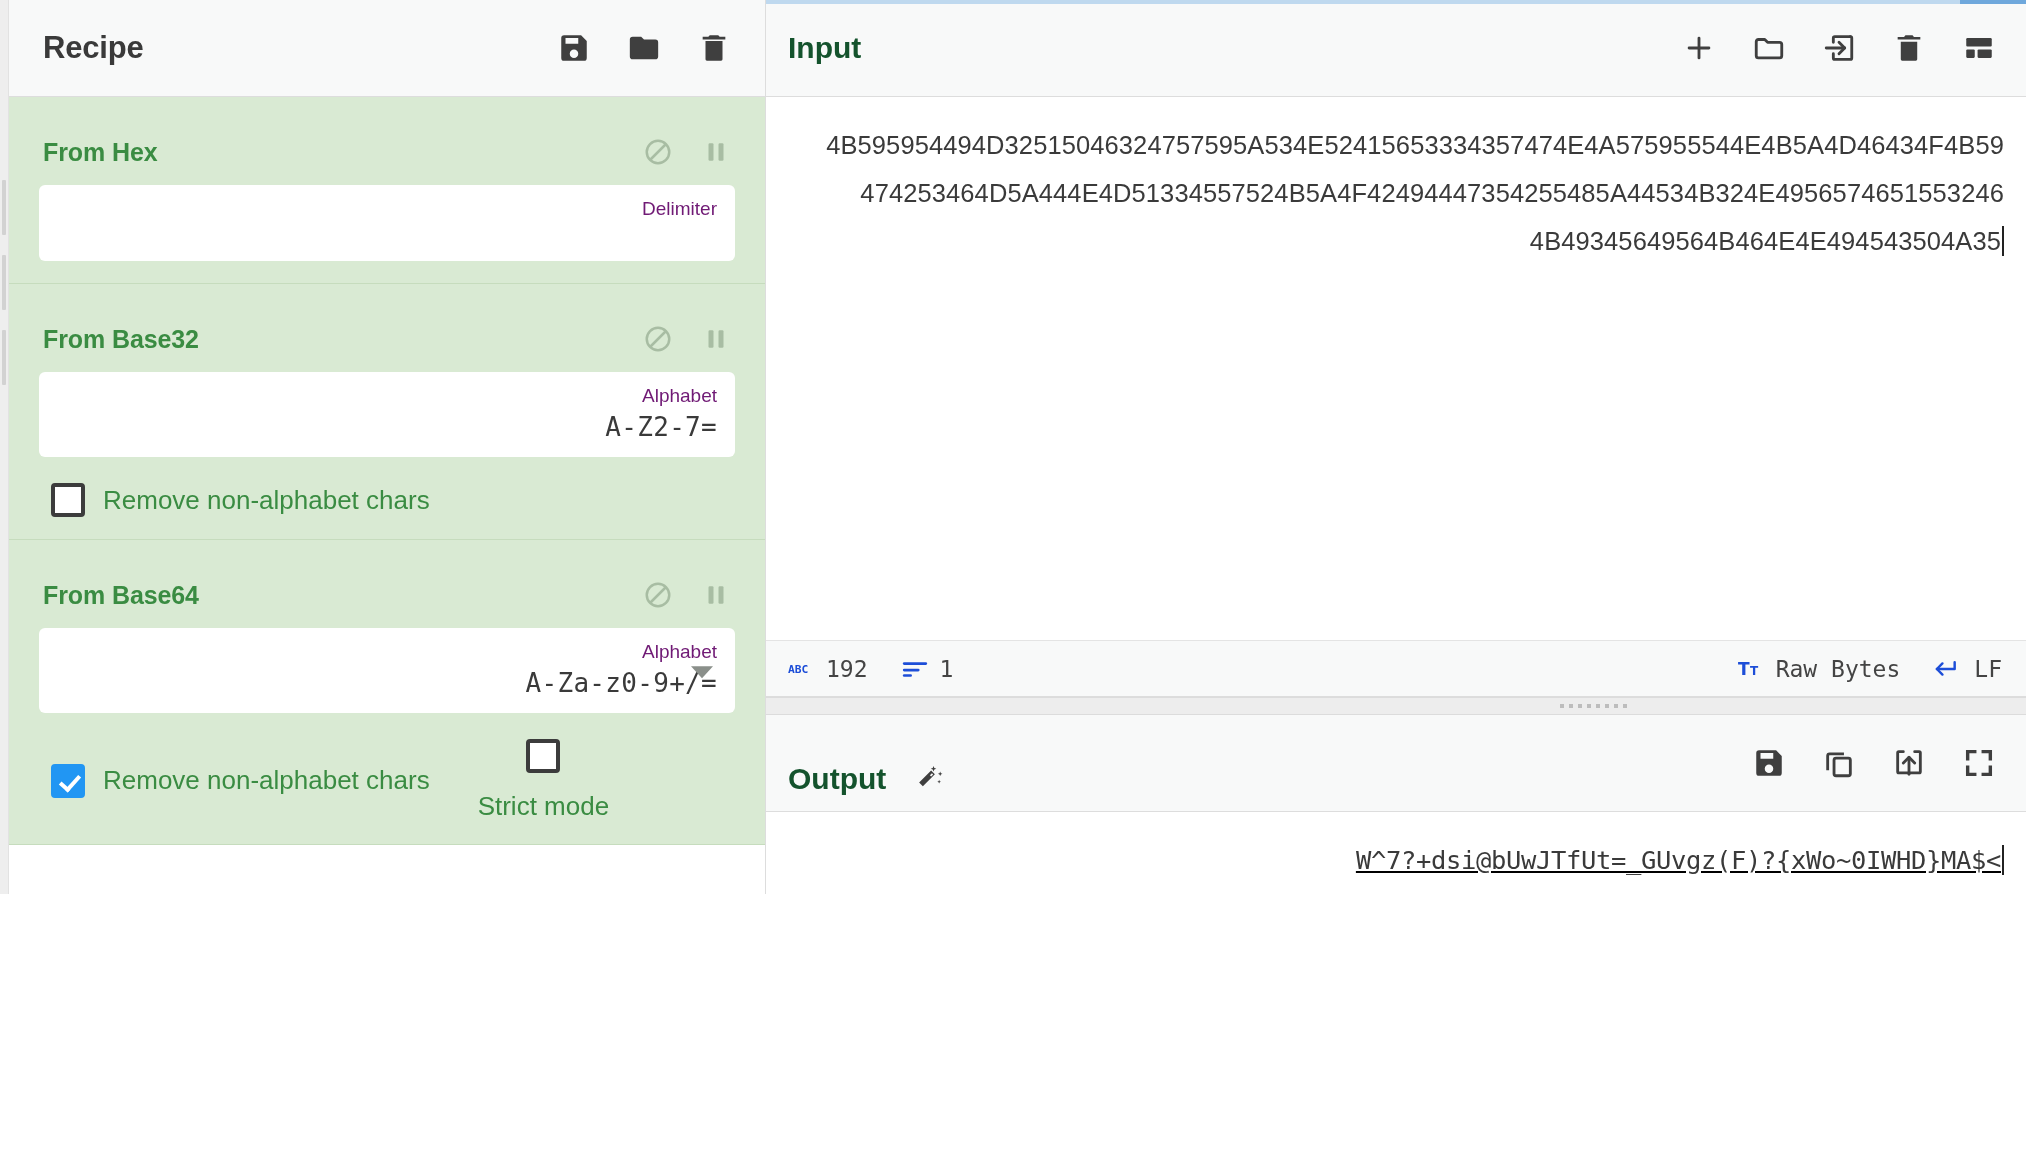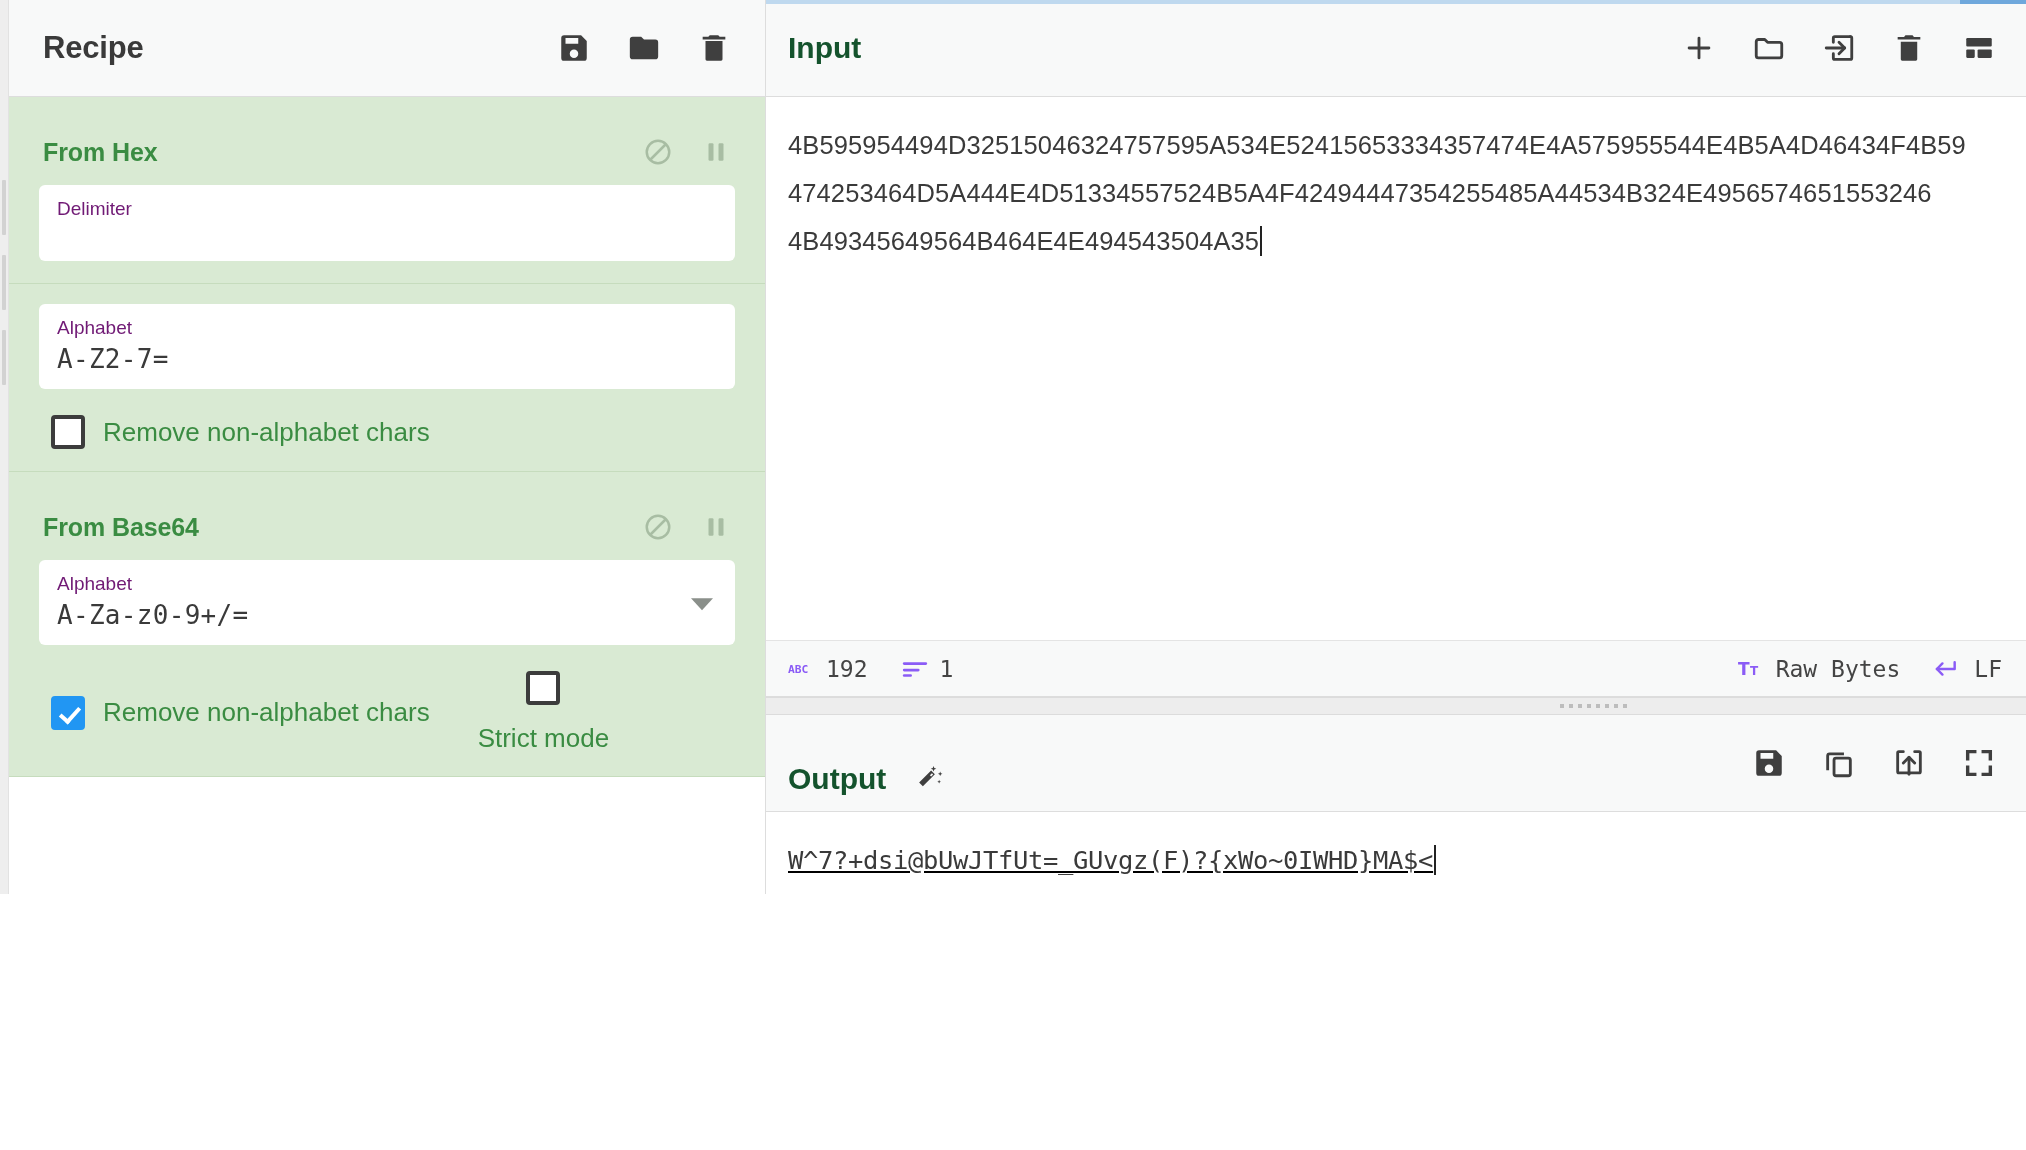--- a/index.html
+++ b/index.html
@@ -13,20 +13,21 @@
     font-family: "Liberation Sans", sans-serif;
     -webkit-font-smoothing: antialiased;
   }
 
   .app {
     position: relative;
     width: 2026px;
     height: 894px;
     display: flex;
     background: #eeeeee;
+    text-align: right;
   }
 
   
   .recipe-col {
     width: 766px;
     height: 100%;
     position: relative;
     display: flex;
     flex-direction: column;
     background: #ffffff;
@@ -310,21 +311,21 @@
   .sb-right {
     margin-left: auto;
     display: flex;
     align-items: center;
     gap: 34px;
   }
   .sb-icon {
     display: flex;
     align-items: center;
     justify-content: center;
-    color: #8b5cf6;
+    color: #1d4ed8;
   }
 
   .splitter {
     height: 18px;
     min-height: 18px;
     background: #ededed;
     border-top: 1px solid #dcdcdc;
     border-bottom: 1px solid #dcdcdc;
     display: flex;
     align-items: center;
@@ -411,20 +412,37 @@
               </svg>
             </div>
           </div>
         </div>
         <div class="field">
           <div class="field-label">Delimiter</div>
         </div>
       </div>
 
       <div class="op">
+        <div class="op-head">
+          <div class="op-name">From Base32</div>
+          <div class="op-ctrls">
+            <div class="op-ctrl" title="Disable operation">
+              <svg width="30" height="30" viewBox="0 0 24 24" fill="none" stroke="currentColor" stroke-width="2" aria-hidden="true">
+                <circle cx="12" cy="12" r="9"></circle>
+                  <line x1="5.6" y1="18.4" x2="18.4" y2="5.6"></line>
+              </svg>
+            </div>
+            <div class="op-ctrl" title="Set breakpoint">
+              <svg width="30" height="30" viewBox="0 0 24 24" fill="currentColor" aria-hidden="true">
+                <rect x="6" y="5" width="4" height="14" rx="1"></rect>
+                  <rect x="14" y="5" width="4" height="14" rx="1"></rect>
+              </svg>
+            </div>
+          </div>
+        </div>
         <div class="field">
           <div class="field-label">Alphabet</div>
           <div class="field-value">A-Z2-7=</div>
         </div>
         <div class="cb-row">
           <div class="cb-item">
             <span class="cb-box"></span>
             <span class="cb-label">Remove non-alphabet chars</span>
           </div>
         </div>

